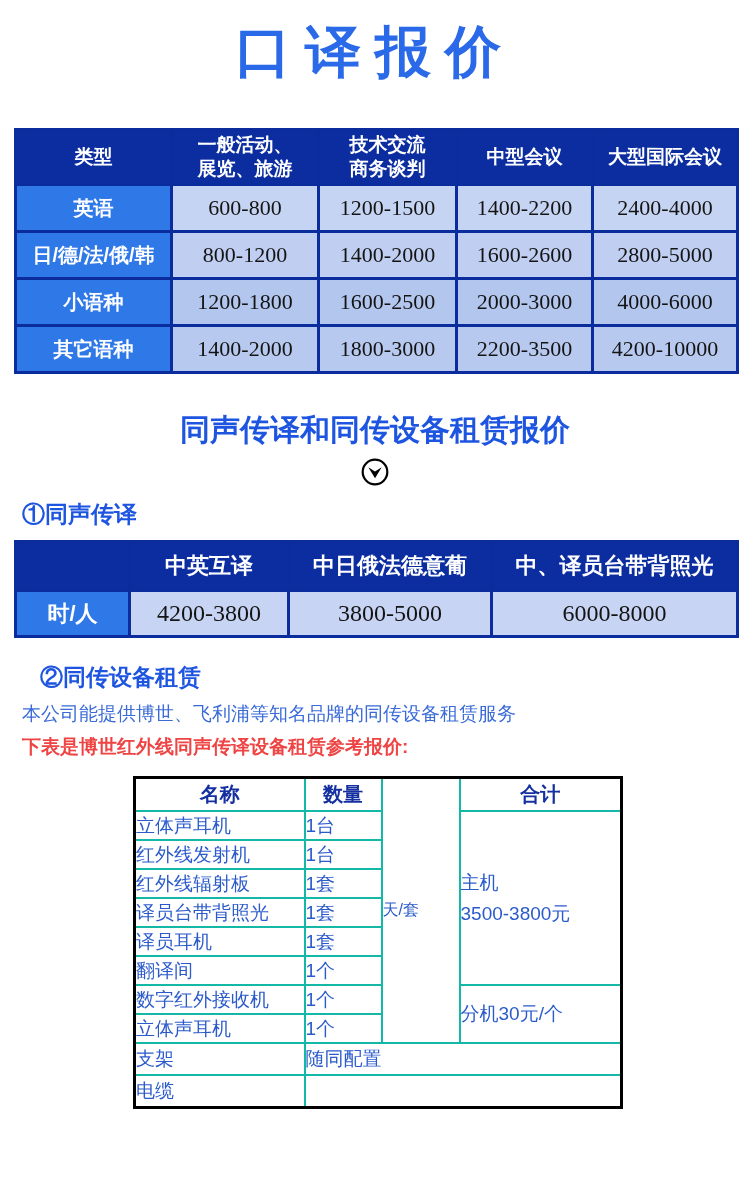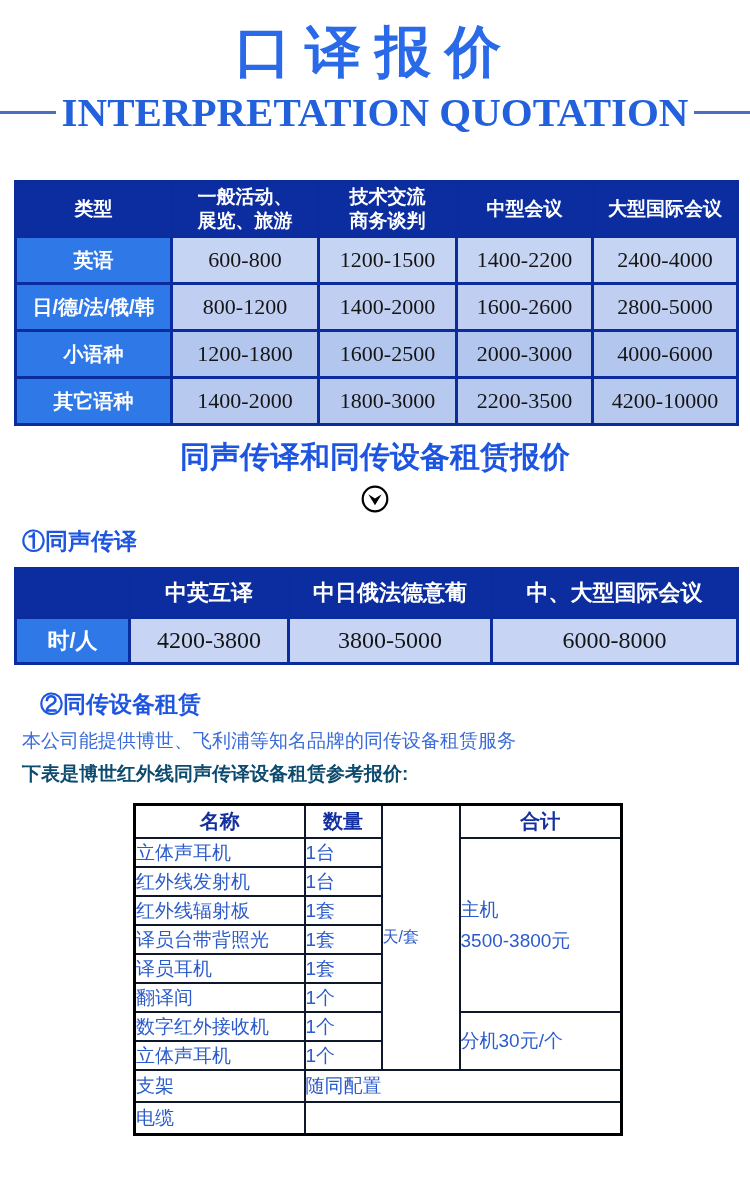--- a/index.html
+++ b/index.html
@@ -23,58 +23,53 @@
   .t1 thead th{background:#0B2DA0;color:#fff;font-size:19px;font-weight:bold;
                height:52px;white-space:pre-line;line-height:1.3;}
   .t1 tbody th{background:#2E78E8;color:#fff;font-size:20px;font-weight:bold;height:44px;}
   .t1 tbody td{font-family:"Liberation Serif",serif;font-size:22px;color:#141414;}
   .t1 tbody tr:nth-child(1) td{background:#C6D4F3;}
   .t1 tbody tr:nth-child(2) td{background:#BFCEF1;}
   .t1 tbody tr:nth-child(3) td{background:#B3C6EE;}
   .t1 tbody tr:nth-child(4) td{background:#B8C9EF;}
 
   
-  .section-title{margin-top:11px;text-align:center;font-size:30px;font-weight:bold;color:#1D55E0;}
+  .section-title{margin-top:36px;text-align:center;font-size:30px;font-weight:bold;color:#1D55E0;}
   .arrow-wrap{text-align:center;margin-top:6px;height:32px;}
   .sub-heading{margin:10px 0 0 22px;font-size:23px;font-weight:bold;color:#1D55E0;}
 
   
   .t2{margin:10px 0 0 14px;width:722px;}
   .t2 th,.t2 td{border:3px solid #0A2C9C;text-align:center;vertical-align:middle;padding:0;}
   .t2 thead th{background:#0B2DA0;color:#fff;font-size:22px;font-weight:bold;height:46px;}
   .t2 tbody th{background:#2E78E8;color:#fff;font-size:22px;font-weight:bold;height:43px;}
   .t2 tbody td{font-family:"Liberation Serif",serif;font-size:24px;color:#141414;}
   .t2 tbody tr:nth-child(1) td{background:#C7D4F3;}
   .t2 tbody tr:nth-child(2) td{background:#AFC3ED;}
 
   
   .para1{margin:8px 0 0 22px;font-size:19px;color:#3A6BD8;}
-  .para2{margin:7px 0 0 22px;font-size:19px;font-weight:bold;color:#0c4a6e;}
+  .para2{margin:7px 0 0 22px;font-size:19px;font-weight:bold;color:#ef4444;}
 
   
   .t3{margin:16px 0 0 133px;width:487px;border:3px solid #000;}
-  .t3 th,.t3 td{border:2px solid #0f172a;vertical-align:middle;
+  .t3 th,.t3 td{border:2px solid #14b8a6;vertical-align:middle;
                 padding:0;color:#2B5BCB;font-size:19px;}
   .t3 .head{color:#1430A0;font-weight:bold;font-size:20px;height:31px;}
   .t3 .item{height:29px;}
   .t3 .unit-cell{font-size:16px;}
   .t3 .host-cell{white-space:pre-line;line-height:1.65;}
   .t3 .footer-row td{height:30px;}
 </style>
 </head>
 <body>
 
 <div class="page">
 
   <div class="title">口译报价</div>
-  <div class="subtitle-row">
-    <div class="rule"></div>
-    <div class="subtitle">INTERPRETATION QUOTATION</div>
-    <div class="rule"></div>
-  </div>
 
   <table class="t1">
     <colgroup>
         <col style="width:156px">
         <col style="width:147px">
         <col style="width:138px">
         <col style="width:136px">
         <col style="width:145px">
       </colgroup>
     <thead>
@@ -135,21 +130,21 @@
         <col style="width:114px">
         <col style="width:159px">
         <col style="width:203px">
         <col style="width:246px">
       </colgroup>
     <thead>
       <tr>
         <th></th>
         <th>中英互译</th>
         <th>中日俄法德意葡</th>
-        <th>中、大型国际会议</th>
+        <th>中、译员台带背照光</th>
       </tr>
     </thead>
     <tbody>
       <tr>
         <th>时/人</th>
         <td>4200-3800</td>
         <td>3800-5000</td>
         <td>6000-8000</td>
       </tr>
     </tbody>

